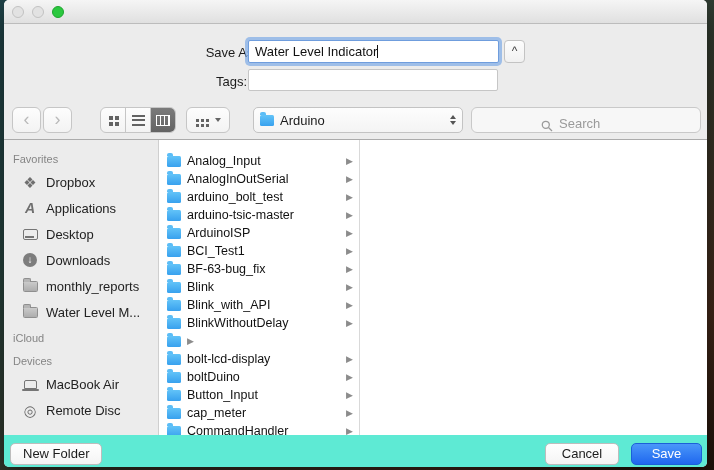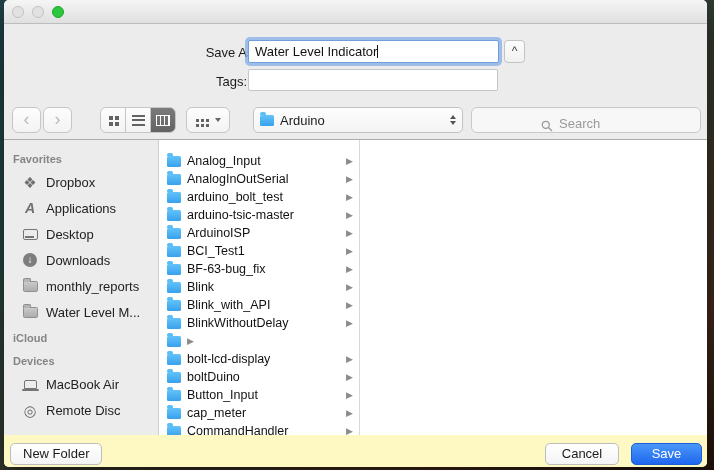--- a/index.html
+++ b/index.html
@@ -89,41 +89,41 @@
     font-family:"Liberation Sans",sans-serif;color:#333;
   }
   .searchfield input::placeholder{color:#9a9a9a;}
   
   .browser{
     position:absolute;left:0;top:139px;width:703px;height:295px;
     border-top:1px solid #ababab;border-bottom:1px solid #b2b2b2;
     display:flex;background:#fff;box-sizing:content-box;
   }
   .sidebar{width:155px;background:#ececec;border-right:1px solid #cfcfcf;box-sizing:border-box;padding-top:6px;overflow:hidden;}
-  .sec-title{font-size:11px;color:#858585;font-weight:bold;padding:7px 0 4px 9px;}
+  .sec-title{font-size:11px;color:#858585;font-weight:normal;padding:7px 0 4px 9px;}
   .side-item{display:flex;align-items:center;height:26px;padding-left:17px;gap:7px;font-size:13px;color:#222;}
   .si{width:18px;display:flex;align-items:center;justify-content:center;flex:0 0 18px;color:#6f6f6f;}
   .si-glyph{font-size:15px;line-height:1;color:#6f6f6f;}
   .si-glyph.apps{font-style:italic;font-weight:bold;font-size:14px;}
   .mini-folder{width:15px;height:11px;background:linear-gradient(#cacaca,#adadad);border:1px solid #8f8f8f;border-radius:1.5px;position:relative;box-sizing:border-box;}
   .mini-folder::before{content:"";position:absolute;left:-1px;top:-4px;width:6px;height:3px;background:#b5b5b5;border:1px solid #8f8f8f;border-bottom:none;border-radius:2px 2px 0 0;}
   .mini-desktop{width:15px;height:11px;border:1.5px solid #757575;border-radius:2px;box-sizing:border-box;position:relative;}
   .mini-desktop::after{content:"";position:absolute;left:1px;bottom:1px;width:9px;height:1.5px;background:#757575;}
   .mini-download{width:14px;height:14px;border-radius:50%;background:#7d7d7d;color:#fff;font-size:10px;line-height:14px;text-align:center;font-weight:bold;}
   .mini-laptop{width:13px;height:9px;border:1.5px solid #757575;border-radius:2px 2px 0 0;box-sizing:border-box;position:relative;}
   .mini-laptop::after{content:"";position:absolute;left:-3px;bottom:-3px;width:17px;height:2px;background:#757575;border-radius:1px;}
   .filecol{width:201px;border-right:1px solid #d9d9d9;box-sizing:border-box;padding-top:12px;overflow:hidden;background:#fff;}
   .file-row{display:flex;align-items:center;height:18px;padding:0 6px 0 8px;gap:6px;font-size:12.5px;color:#111;}
   .blue-folder{width:14px;height:11px;background:linear-gradient(#62c3f8,#38a1ee);border-radius:1.5px;position:relative;flex:0 0 14px;}
   .blue-folder::before{content:"";position:absolute;left:0;top:-2.5px;width:6px;height:3px;background:#5cbdf6;border-radius:2px 2px 0 0;}
   .file-name{white-space:nowrap;overflow:hidden;flex:1;}
   .disclosure{font-size:9px;color:#8c8c8c;flex:0 0 auto;}
   .emptycol{flex:1;background:#fff;}
   
-  .footer{position:absolute;left:0;bottom:0;width:703px;height:32px;background:#fef9c3;border-radius:0 0 5px 5px;}
+  .footer{position:absolute;left:0;bottom:0;width:703px;height:32px;background:#5eead4;border-radius:0 0 5px 5px;}
   .btn{
     position:absolute;top:8px;height:22px;box-sizing:border-box;border-radius:5px;
     background:linear-gradient(#ffffff,#f4f4f4);border:1px solid #bdbdbd;
     font-size:13px;color:#1b1b1b;text-align:center;line-height:20px;padding:0 12px;cursor:default;
   }
   .btn.primary{
     background:linear-gradient(#4a97f9,#1f67ef);border:1px solid #1c5fd8;color:#fff;
   }
 </style>
 </head>

